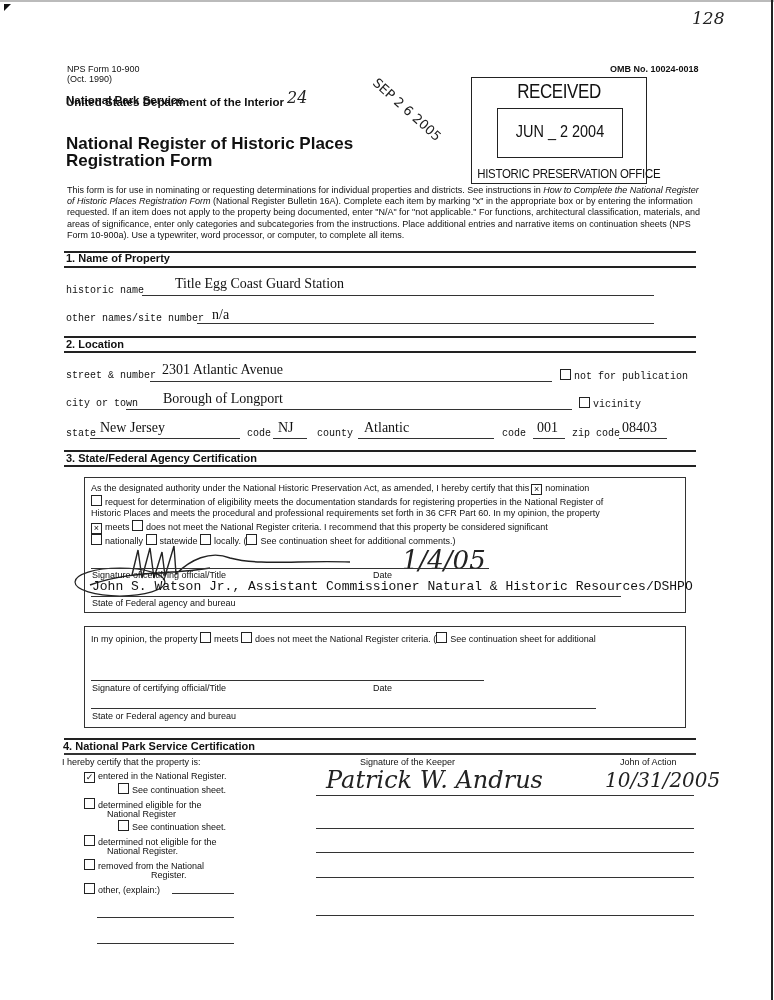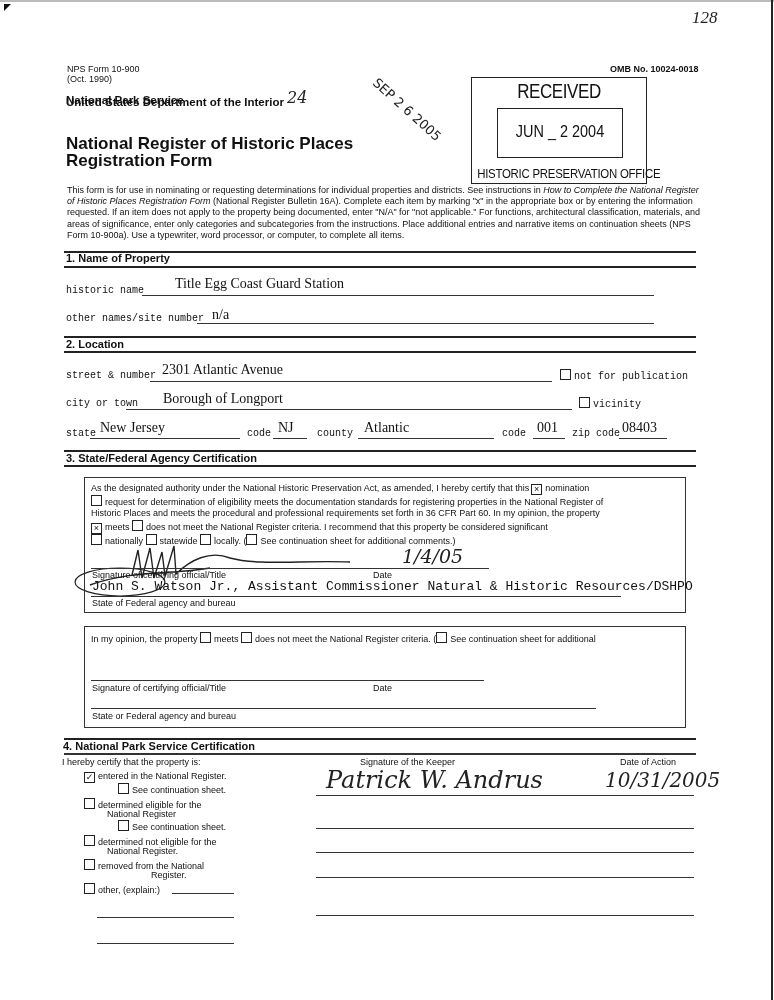--- a/index.html
+++ b/index.html
@@ -27,21 +27,21 @@
   .stamp { position: absolute; border: 1.5px solid #222; }
   .cert-text { font-size: 9px; line-height: 11.3px; }
 </style>
 </head>
 <body>
 
 <div class="page-border-top"></div>
 <div class="page-border-right"></div>
 <div class="corner-mark"></div>
 
-<div class="abs hand" style="left:692px; top:8px; font-size:17px;font-family:Liberation Serif, serif;">128</div>
+<div class="abs hand" style="left:692px; top:8px; font-size:17px;">128</div>
 
 <div class="abs small" style="left:67px; top:64px;">NPS Form 10-900</div>
 <div class="abs small" style="left:67px; top:74px;">(Oct. 1990)</div>
 <div class="abs small bold" style="left:610px; top:64px;">OMB No. 10024-0018</div>
 
 <div class="abs dept" style="left:66px; top:95px;">United States Department of the Interior</div>
 <div class="abs hand" style="left:287px; top:88px; font-size:16px;">24</div>
 <div class="abs dept" style="left:66px; top:93px;">National Park Service</div>
 
 <div class="abs title" style="left:66px; top:135px;">National Register of Historic Places</div>
@@ -117,21 +117,21 @@
   <div><span class="cb"></span><span>request for determination of eligibility meets the documentation standards for registering properties in the National Register of</span></div>
   <div>Historic Places and meets the procedural and professional requirements set forth in 36 CFR Part 60. In my opinion, the property</div>
   <div><span class="cb">×</span><span>meets</span> <span class="cb"></span><span>does not meet the National Register criteria. I recommend that this property be considered significant</span></div>
   <div><span class="cb"></span><span>nationally</span> <span class="cb"></span><span>statewide</span> <span class="cb"></span><span>locally. (</span><span class="cb"></span><span>See continuation sheet for additional comments.)</span></div>
 </div>
 
 <svg class="abs" style="left:70px; top:540px;" width="300" height="60">
   <path d="M20 45 C 60 30, 100 35, 140 28 M62 35 L68 10 L72 38 L80 8 L84 38 L92 12 L95 36 L104 6 L106 34 C120 20, 140 10, 160 18 C 190 26, 230 20, 280 22" stroke="#222" stroke-width="1.4" fill="none"></path>
   <ellipse cx="50" cy="42" rx="45" ry="14" stroke="#222" stroke-width="1.2" fill="none"></ellipse>
 </svg>
-<div class="abs hand" style="left:402px; top:545px; font-size:19px;">1/4/05</div>
+<div class="abs hand" style="left:402px; top:545px; font-size:26px;">1/4/05</div>
 <div class="uline" style="left:91px; top:568px; width:398px;"></div>
 <div class="abs cert-text" style="left:92px; top:570px;">Signature of certifying official/Title</div>
 <div class="abs cert-text" style="left:373px; top:570px;">Date</div>
 <div class="abs mono" style="left:92px; top:579px; white-space:nowrap;">John S. Watson Jr., Assistant Commissioner Natural &amp; Historic Resources/DSHPO</div>
 <div class="uline" style="left:91px; top:596px; width:530px;"></div>
 <div class="abs cert-text" style="left:92px; top:598px;">State of Federal agency and bureau</div>
 
 <div class="box" style="left:84px; top:626px; width:600px; height:100px;"></div>
 <div class="abs cert-text" style="left:91px; top:632px; width:590px;">
   <div><span>In my opinion, the property</span> <span class="cb"></span><span>meets</span> <span class="cb"></span><span>does not meet the National Register criteria. (</span><span class="cb"></span><span>See continuation sheet for additional</span></div>
@@ -141,21 +141,21 @@
 <div class="abs cert-text" style="left:373px; top:683px;">Date</div>
 <div class="uline" style="left:91px; top:708px; width:505px;"></div>
 <div class="abs cert-text" style="left:92px; top:711px;">State or Federal agency and bureau</div>
 
 <div class="hr-thick" style="left:64px; top:738px; width:632px;"></div>
 <div class="sec-head" style="left:63px; top:740px;">4. National Park Service Certification</div>
 <div class="hr-thin" style="left:64px; top:753px; width:632px; height:2px;"></div>
 <div class="abs cert-text" style="left:62px; top:757px;">I hereby certify that the property is:</div>
 
 <div class="abs cert-text" style="left:360px; top:757px;">Signature of the Keeper</div>
-<div class="abs cert-text" style="left:620px; top:757px;">Date of Action</div>
+<div class="abs cert-text" style="left:620px; top:757px;">John of Action</div>
 <div class="abs hand" style="left:326px; top:766px; font-size:24px;">Patrick W. Andrus</div>
 <div class="abs hand" style="left:605px; top:768px; font-size:20px;">10/31/2005</div>
 
 <div class="uline" style="left:316px; top:795px; width:378px;"></div>
 <div class="uline" style="left:316px; top:828px; width:378px;"></div>
 <div class="uline" style="left:316px; top:852px; width:378px;"></div>
 <div class="uline" style="left:316px; top:877px; width:378px;"></div>
 <div class="uline" style="left:316px; top:915px; width:378px;"></div>
 
 <div class="abs cert-text" style="left:84px; top:771px;">

